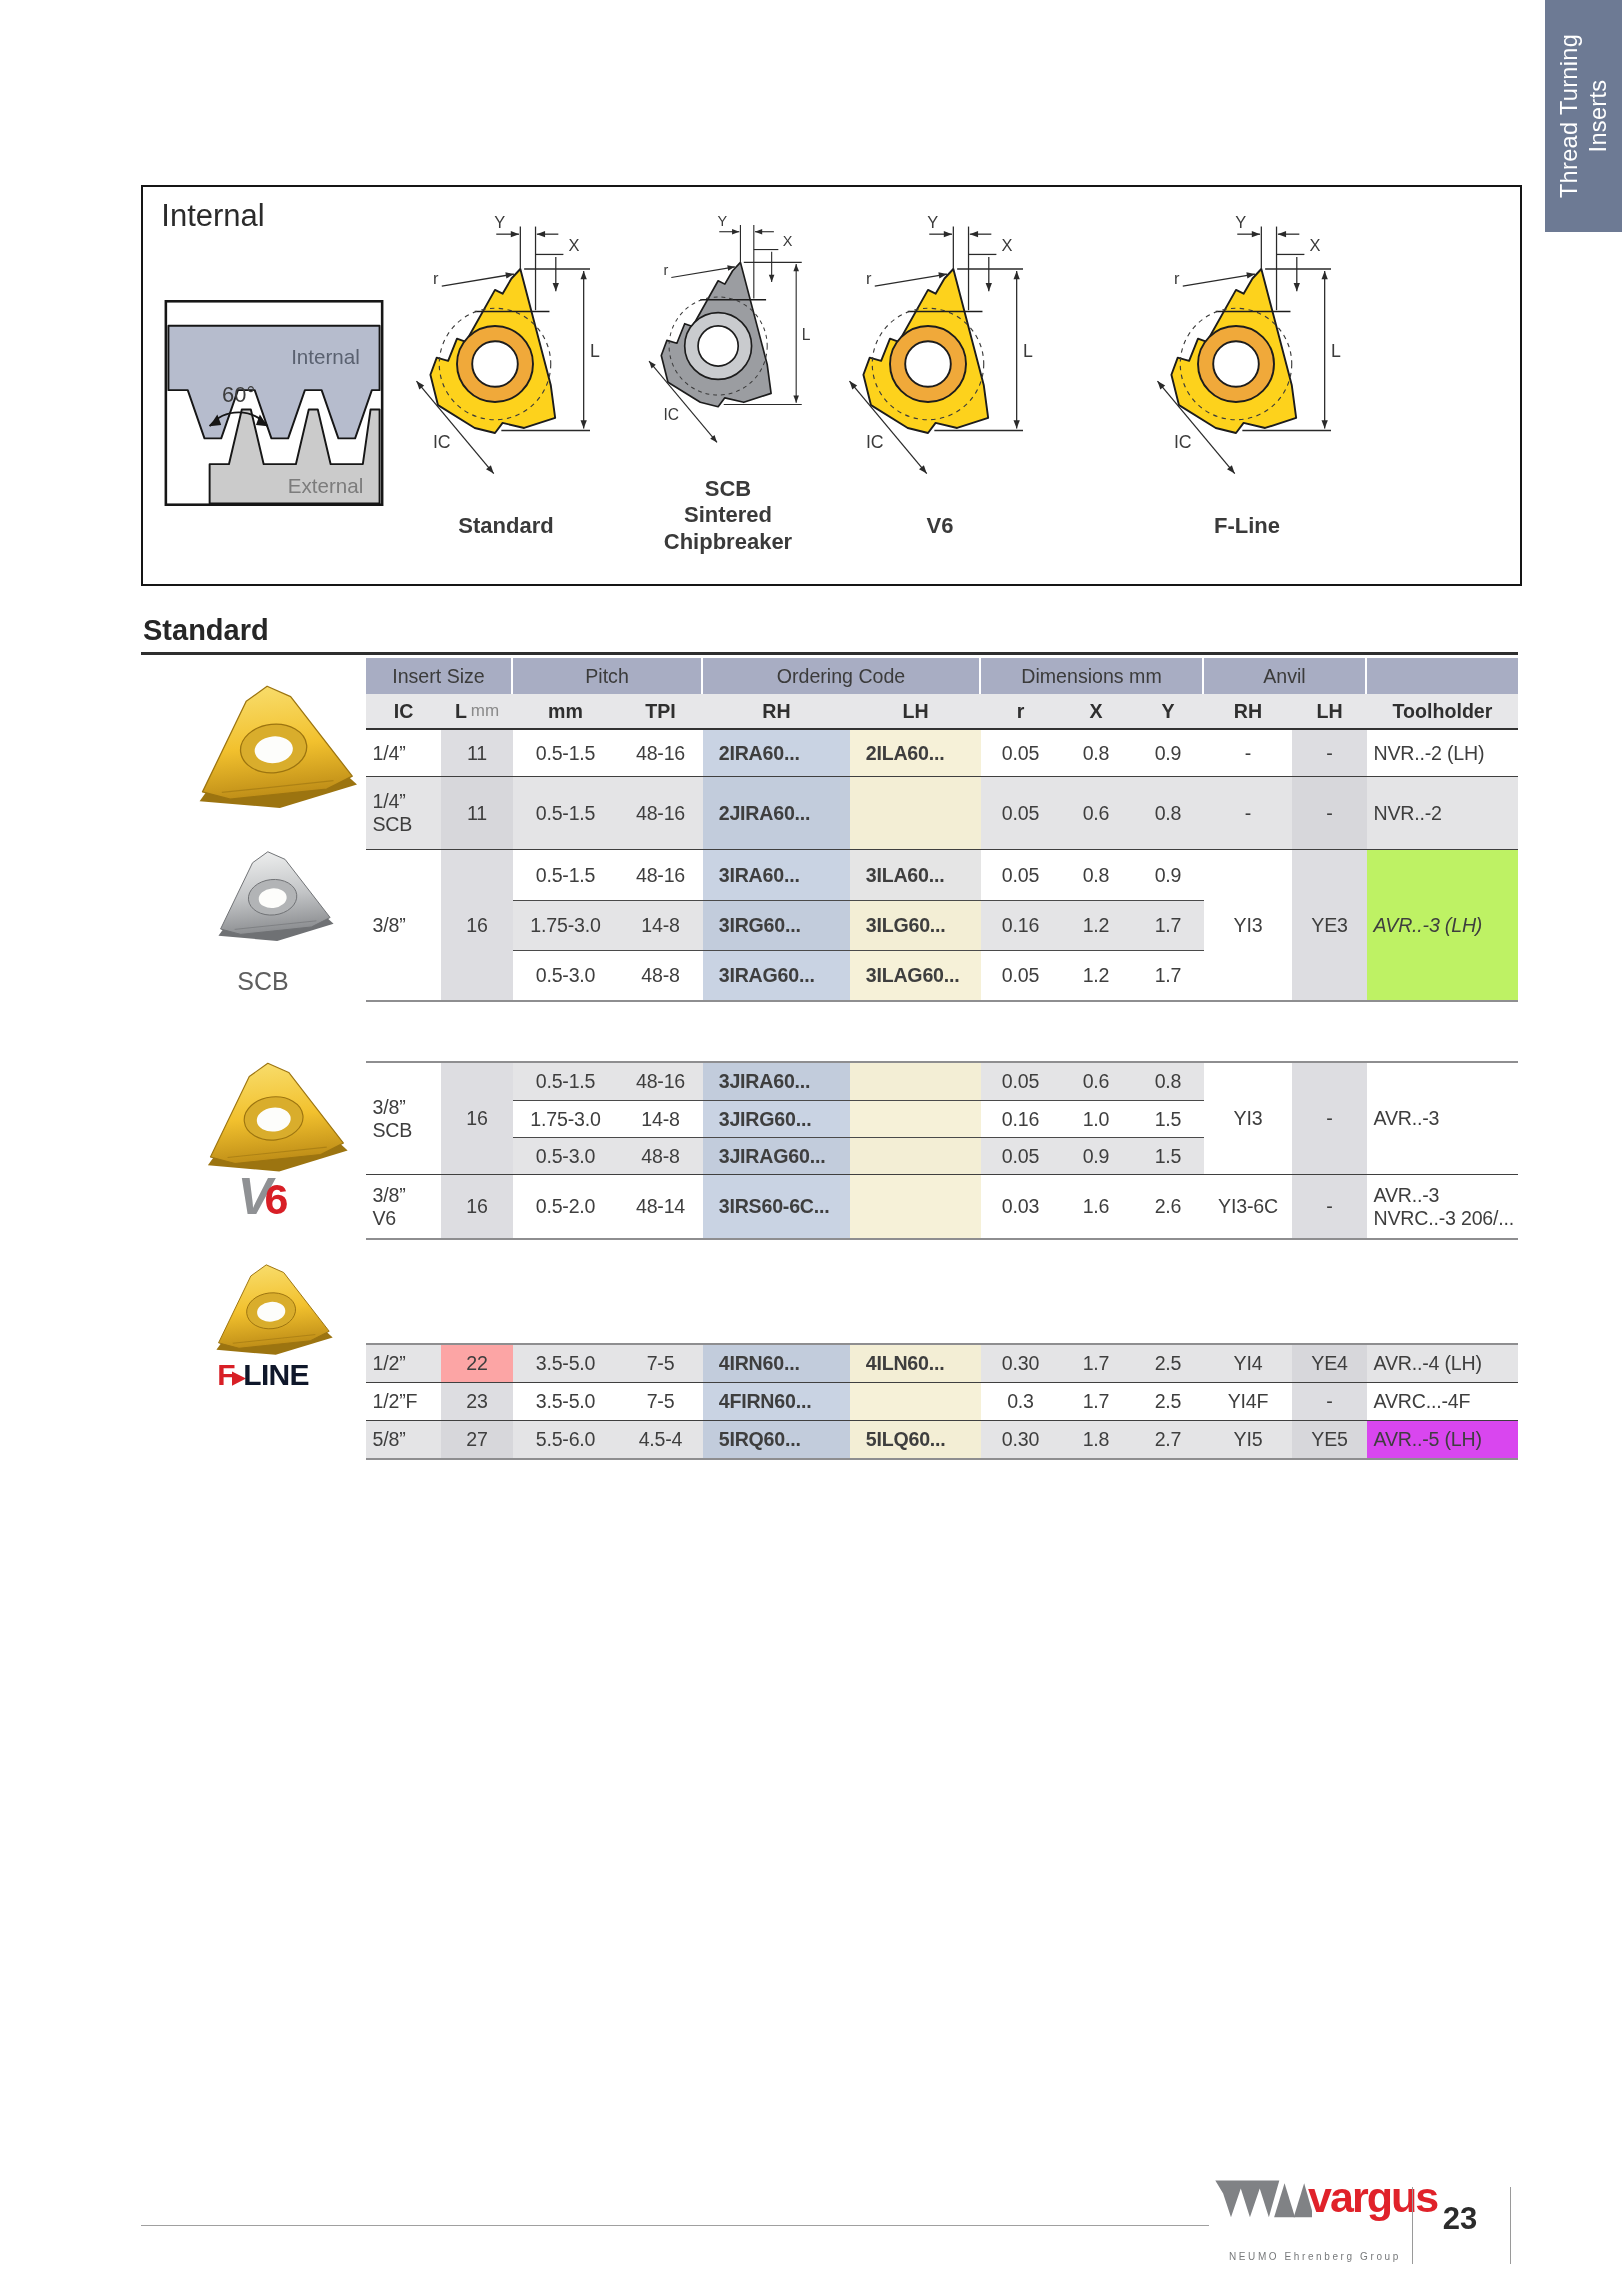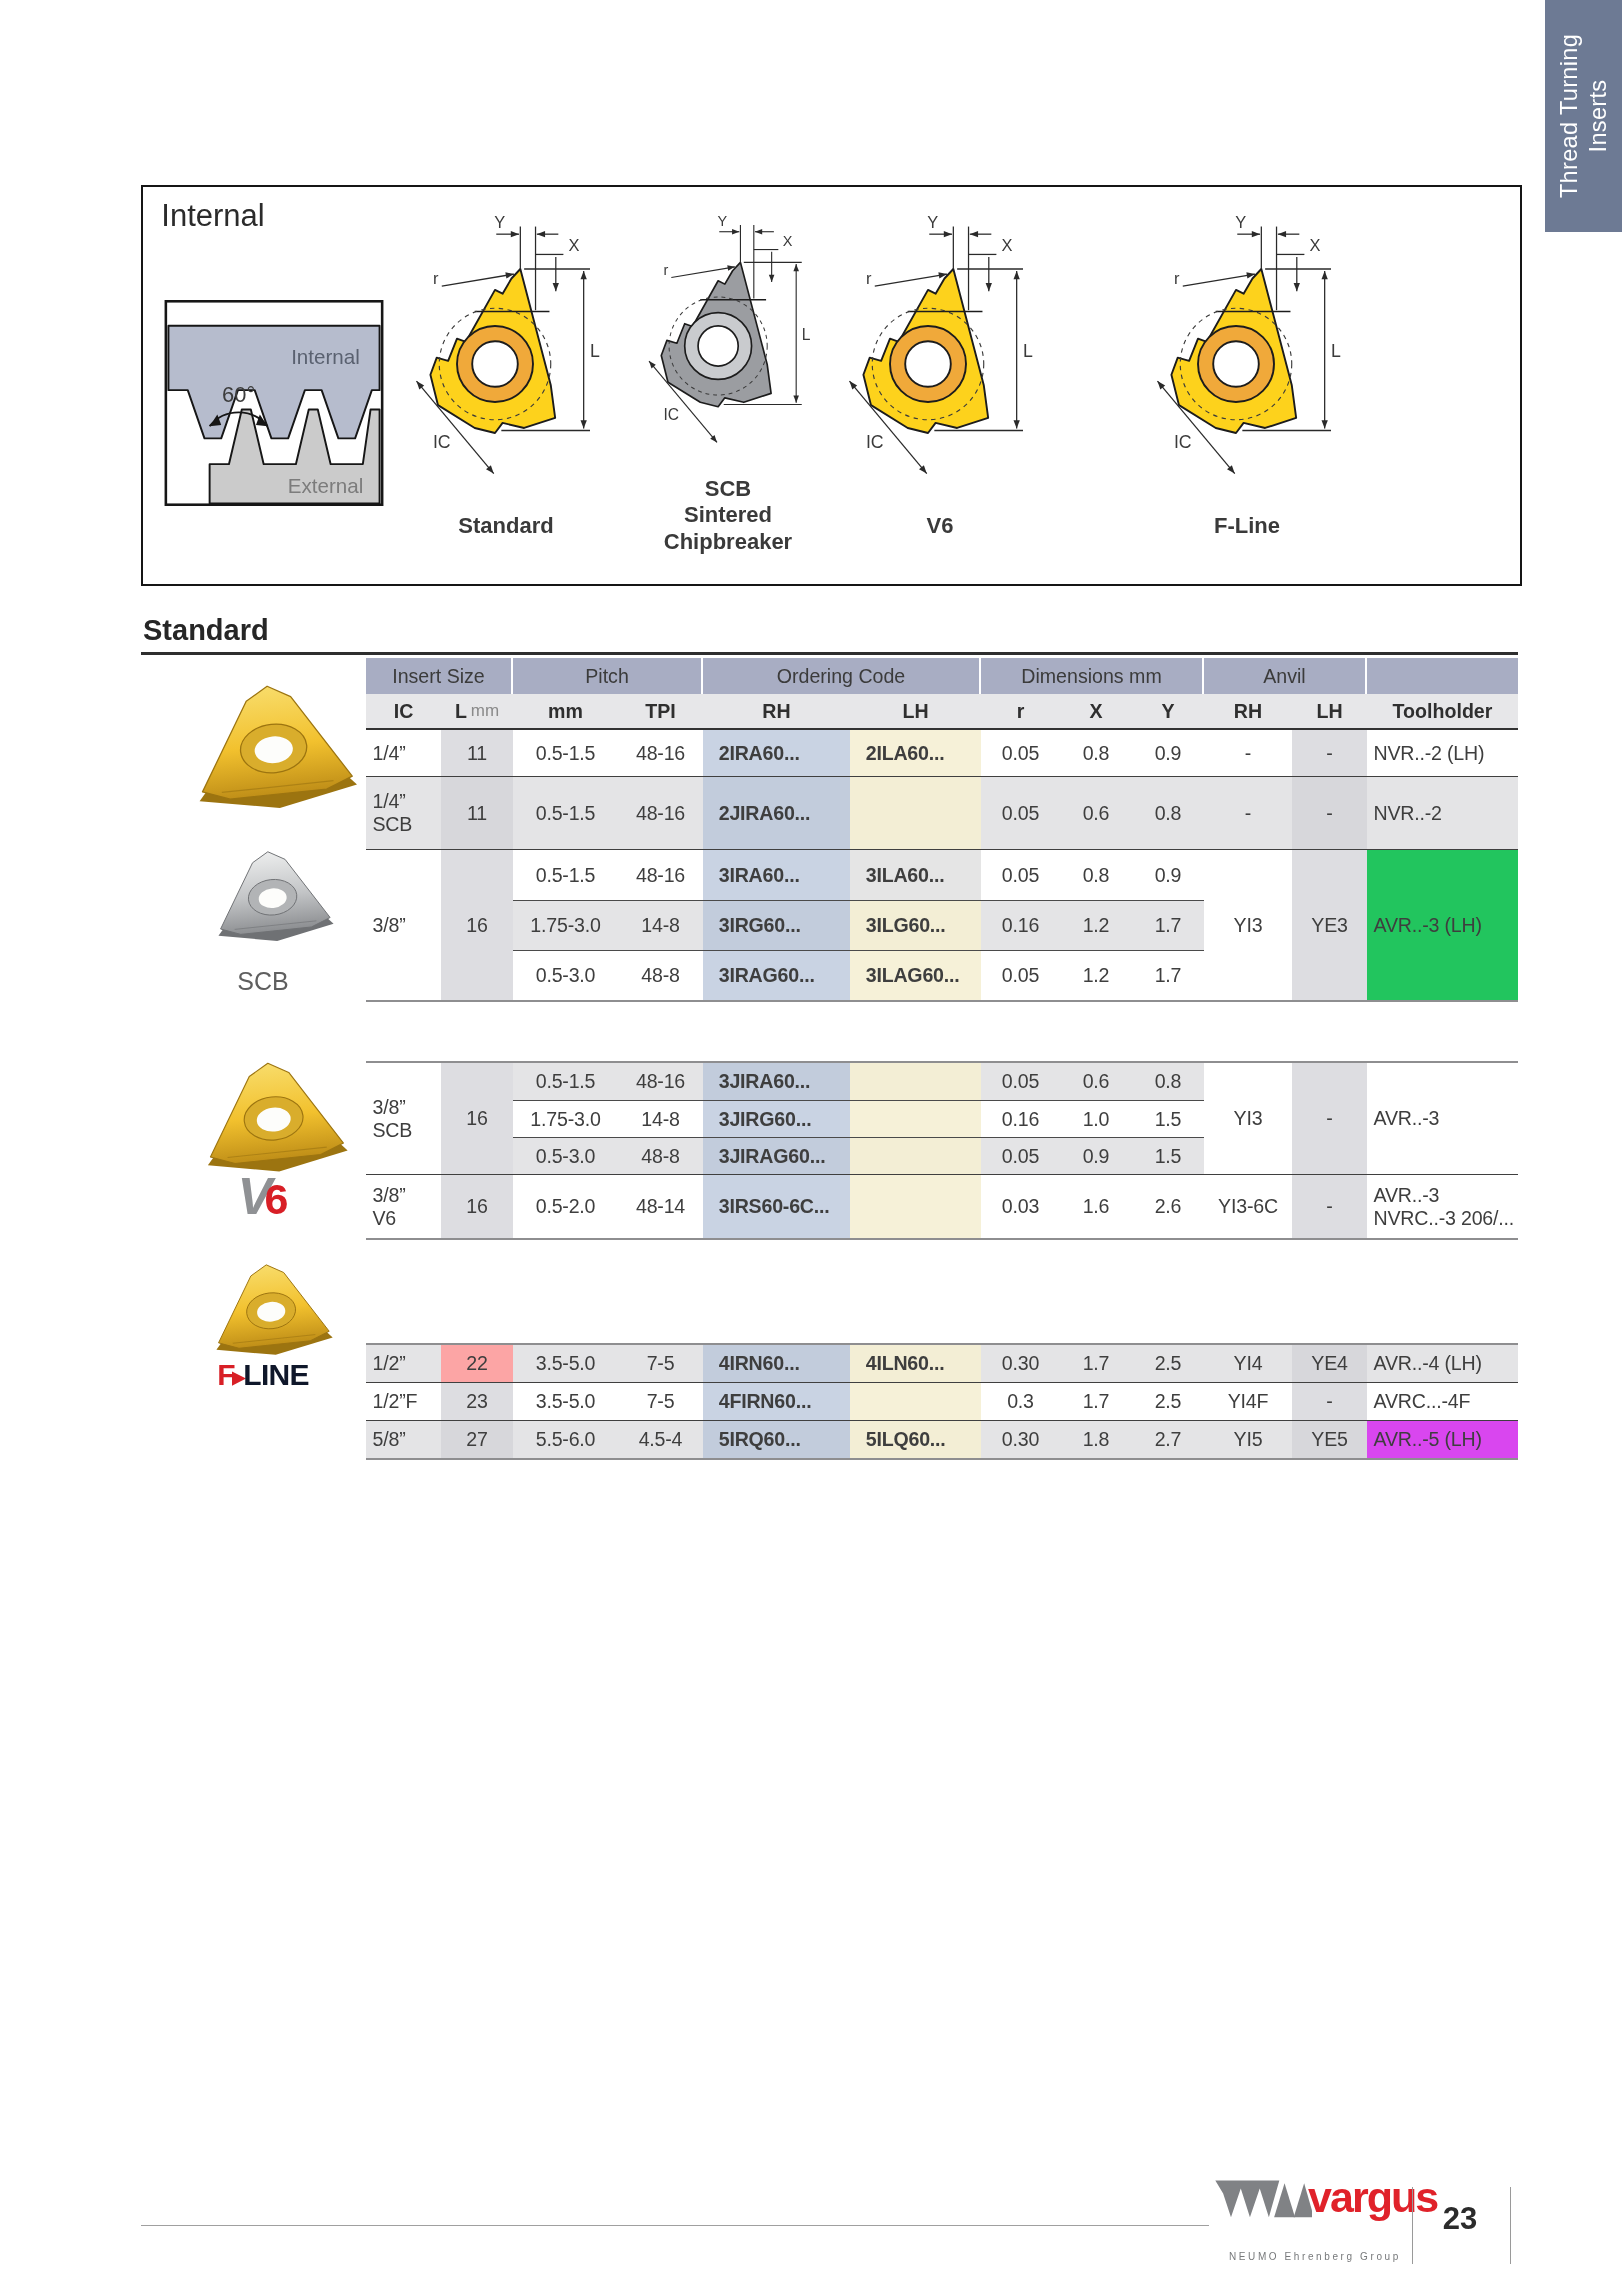--- a/index.html
+++ b/index.html
@@ -310,21 +310,21 @@
           <div class="cell rsep" style="grid-area: 2 / 9 / span 1; background: rgb(228, 228, 230);">1.7</div>
           <div class="cell rsep" style="grid-area: 3 / 3 / span 1; background: rgb(255, 255, 255);">0.5-3.0</div>
           <div class="cell rsep" style="grid-area: 3 / 4 / span 1; background: rgb(255, 255, 255);">48-8</div>
           <div class="cell code rsep" style="grid-area: 3 / 5 / span 1; background: rgb(201, 211, 227);">3IRAG60...</div>
           <div class="cell code rsep" style="grid-area: 3 / 6 / span 1; background: rgb(246, 241, 216);">3ILAG60...</div>
           <div class="cell rsep" style="grid-area: 3 / 7 / span 1; background: rgb(255, 255, 255);">0.05</div>
           <div class="cell rsep" style="grid-area: 3 / 8 / span 1; background: rgb(255, 255, 255);">1.2</div>
           <div class="cell rsep" style="grid-area: 3 / 9 / span 1; background: rgb(255, 255, 255);">1.7</div>
           <div class="cell" style="grid-area: 1 / 10 / span 3; background: rgb(255, 255, 255);">YI3</div>
           <div class="cell" style="grid-area: 1 / 11 / span 3; background: rgb(221, 221, 225);">YE3</div>
-          <div class="cell left" style="grid-area: 1 / 12 / span 3; background: #22c55e;">AVR..-3 (LH)</div>
+          <div class="cell left" style="grid-area: 1 / 12 / span 3; background: #bef264; font-style: italic;">AVR..-3 (LH)</div>
         </div>
       </div>
       <div class="tblock" style="top: 1061px;">
         <div class="grp" style="grid-template-columns: 75px 72px 105px 85px 147px 131px 79px 72px 72px 88px 75px 151px; grid-template-rows: 37px 37px 37px;">
           <div class="cell left" style="grid-area: 1 / 1 / span 3; background: rgb(255, 255, 255);">3/8”<br>SCB</div>
           <div class="cell" style="grid-area: 1 / 2 / span 3; background: rgb(221, 221, 225);">16</div>
           <div class="cell" style="grid-area: 1 / 3 / span 1; background: rgb(228, 228, 230);">0.5-1.5</div>
           <div class="cell" style="grid-area: 1 / 4 / span 1; background: rgb(228, 228, 230);">48-16</div>
           <div class="cell code" style="grid-area: 1 / 5 / span 1; background: rgb(194, 204, 220);">3JIRA60...</div>
           <div class="cell code" style="grid-area: 1 / 6 / span 1; background: rgb(243, 238, 213);"></div>

